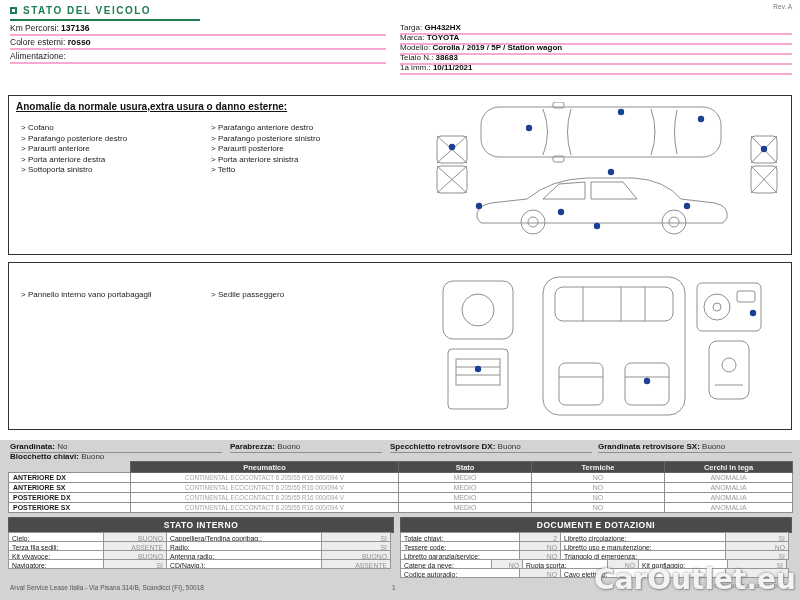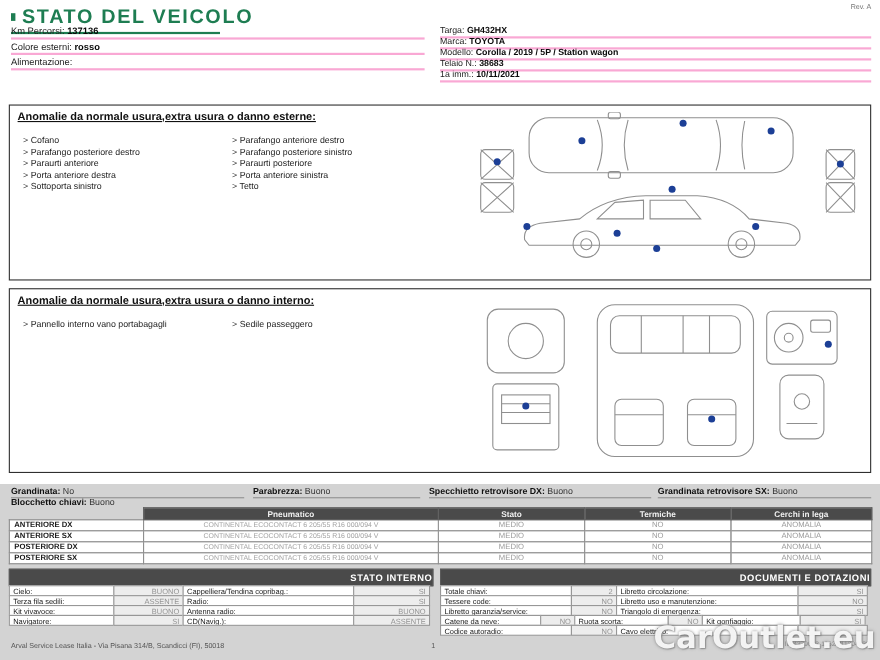--- a/index.html
+++ b/index.html
@@ -1,21 +1,21 @@
 <!DOCTYPE html>
 <html><head>
 <meta charset="utf-8">
 <style>
   *{box-sizing:border-box;margin:0;padding:0}
   html,body{width:800px;height:600px}
   body{font-family:"Liberation Sans",sans-serif;background:#ffffff;position:relative;overflow:hidden;color:#1c1c1c}
   .gray-band{position:absolute;left:0;top:440px;width:800px;height:160px;background:#d3d3d3}
   .title-wrap{position:absolute;left:10px;top:5px;width:190px;border-bottom:2px solid #1e7d52;padding-bottom:3px;display:flex;align-items:center;gap:6px}
   .title-icon{width:7px;height:7px;border:2px solid #1e7d52;display:inline-block}
-  .title-text{color:#1e7d52;font-weight:bold;font-size:18px;letter-spacing:1.5px;white-space:nowrap}
+  .title-text{color:#1e7d52;font-weight:bold;font-size:10px;letter-spacing:1.5px;white-space:nowrap}
   .rev{position:absolute;right:8px;top:3px;font-size:6.5px;color:#777}
   .field{position:absolute;border-bottom:2px solid #f9a8d4;font-size:8.5px;white-space:nowrap;overflow:hidden;padding-bottom:1px}
   .field .lbl{color:#222}
   .field .val{font-weight:bold;color:#0a0a0a}
   .field.small{font-size:8px}
   .sect{position:absolute;left:8px;width:784px;border:1px solid #2f2f2f;background:#fff}
   .sect-title{font-size:10px;font-weight:bold;text-decoration:underline;padding:5px 7px 2px;color:#111}
   .dmg{position:absolute}
   .li{font-size:8px;line-height:10.5px;white-space:nowrap;color:#222;padding-left:9px;text-indent:-9px}
   .li::before{content:"> "}
@@ -26,21 +26,21 @@
   .check{position:absolute;font-size:8px;border-bottom:1px solid #8f8f8f;padding-bottom:1px;white-space:nowrap}
   .check .lbl{font-weight:bold;color:#111}
   .check .val{color:#333}
   table.tyres{position:absolute;left:8px;top:461px;width:784px;border-collapse:collapse;table-layout:fixed}
   table.tyres th{background:#4a4a4a;color:#f0f0f0;font-size:7.5px;font-weight:bold;border:1px solid #636363;height:11px}
   table.tyres td{border:1px solid #8f8f8f;background:#fff;height:10px;font-size:7px;text-align:center;color:#9a9a9a;overflow:hidden;white-space:nowrap}
   table.tyres td.nohdr{border:none;background:transparent}
   table.tyres td.pos{color:#1a1a1a;font-weight:bold;text-align:left;padding-left:4px}
   table.tyres td.desc{font-size:6.3px;color:#a3a3a3}
   .panel{position:absolute;top:517px}
-  .panel-title{background:#4a4a4a;color:#fff;font-weight:bold;font-size:8.5px;text-align:right;padding:2px 0;border:1px solid #5a5a5a;letter-spacing:.5px}
+  .panel-title{background:#4a4a4a;color:#fff;font-weight:bold;font-size:8.5px;text-align:center;padding:2px 12px;border:1px solid #5a5a5a;letter-spacing:.5px}
   .prow{display:flex}
   .pcell{border:1px solid #979797;margin-top:-1px;font-size:6.8px;padding:1.5px 3px;background:#fff;white-space:nowrap;overflow:hidden;height:10px}
   .pcell + .pcell{margin-left:-1px}
   .pcell.lab{color:#1a1a1a}
   .pcell.val{color:#949494;text-align:right;background:#ededed}
   .foot{position:absolute;font-size:6.5px;color:#555}
   .doc-id{position:absolute;right:6px;top:583px;font-size:6px;color:#8a8a8a;filter:blur(.6px)}
   .watermark{position:absolute;right:4px;bottom:4px;font-size:28px;font-weight:bold;font-family:"DejaVu Sans",sans-serif;color:rgba(253,253,253,.92);text-shadow:0 0 3px rgba(110,110,110,.85),1px 1px 1px rgba(130,130,130,.6)}
 </style>
 </head>
@@ -144,21 +144,20 @@
       <circle class="dot" cx="54" cy="104" r="3.2"></circle>
       <circle class="dot" cx="136" cy="110" r="3.2"></circle>
       <circle class="dot" cx="172" cy="124" r="3.2"></circle>
       <circle class="dot" cx="262" cy="104" r="3.2"></circle>
       <circle class="dot" cx="186" cy="70" r="3.2"></circle>
     </g>
   </svg>
 </div>
 
 <div class="sect" style="top:262px;height:168px">
-  <div class="sect-title">Anomalie da normale usura,extra usura o danno interno:</div>
   <div class="dmg" style="left:12px;top:27px">
     <div class="li wrap">Pannello interno vano portabagagli</div>
   </div>
   <div class="dmg" style="left:202px;top:27px">
     <div class="li">Sedile passeggero</div>
   </div>
   <svg viewBox="0 0 350 146" style="right:10px;top:10px;width:350px;height:146px">
     <g class="ln">
       <rect x="12" y="8" width="70" height="58" rx="10"></rect>
       <circle cx="47" cy="37" r="16"></circle>

